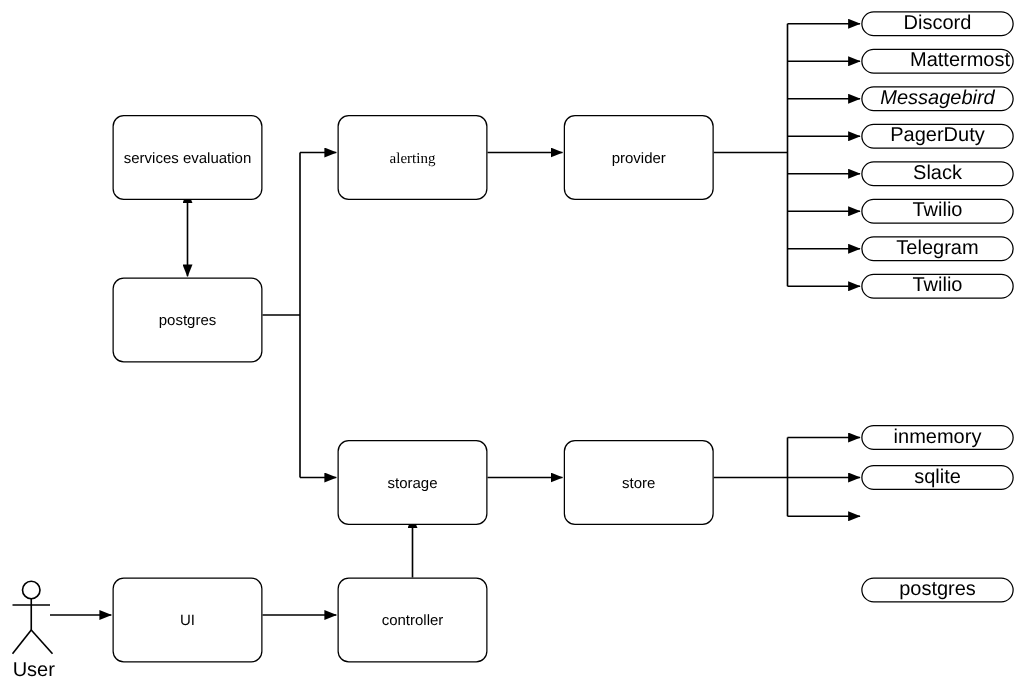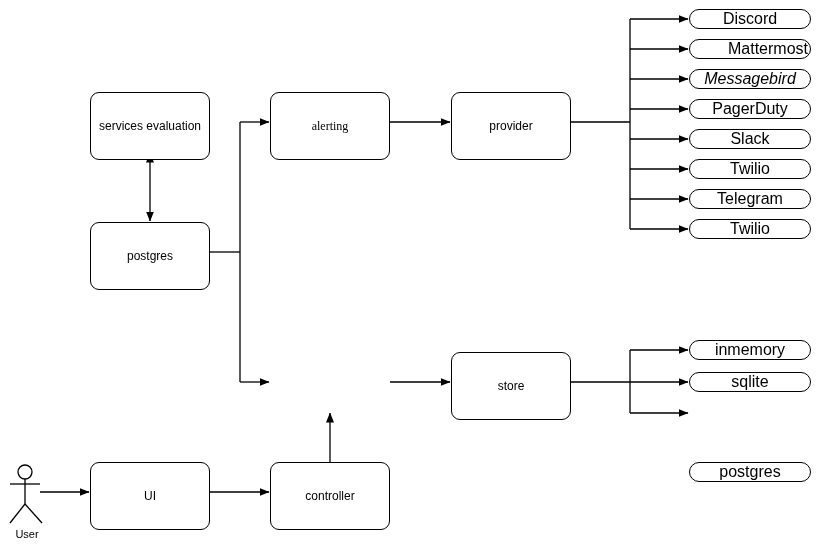--- a/index.html
+++ b/index.html
@@ -48,21 +48,21 @@
     border-radius: 10px;
     display: flex; align-items: center; justify-content: center;
     font-size: 16px;
     text-align: center;
   }
   .actor-label {
     position: absolute;
     left: 6px; top: 528px;
     width: 42px;
     text-align: center;
-    font-size: 11px;
+    font-size: 16px;
   }
 </style>
 </head>
 <body>
 
 <div class="canvas">
 
   <svg class="svg-layer" width="822" height="554" viewBox="0 0 822 554" xmlns="http://www.w3.org/2000/svg">
     <defs>
       <marker id="arrow" viewBox="0 0 10 8" refX="9.5" refY="4" markerWidth="10" markerHeight="8" markerUnits="userSpaceOnUse" orient="auto-start-reverse">
@@ -108,20 +108,21 @@
       <line class="edge" x1="10" y1="484" x2="40" y2="484"></line>
       <line class="edge" x1="25" y1="504" x2="10" y2="523"></line>
       <line class="edge" x1="25" y1="504" x2="42" y2="523"></line>
     </g>
   </svg>
 
   <div class="node" style="left:90px; top:92px;">services evaluation</div>
   <div class="node" style="left:90px; top:222px;">postgres</div>
   <div class="node" style="left:270px; top:92px;font-family:Liberation Serif, serif;">alerting</div>
   <div class="node" style="left:451px; top:92px;text-align:right;">provider</div>
+  <div class="node" style="left:270px; top:352px;">storage</div>
   <div class="node" style="left:451px; top:352px;">store</div>
   <div class="node" style="left:90px; top:462px;">UI</div>
   <div class="node" style="left:270px; top:462px;">controller</div>
 
   <div class="leaf" style="left:689px; top:9px;">Discord</div>
   <div class="leaf" style="left:689px; top:39px;padding-left:36px;">Mattermost</div>
   <div class="leaf" style="left:689px; top:69px;font-style:italic;">Messagebird</div>
   <div class="leaf" style="left:689px; top:99px;">PagerDuty</div>
   <div class="leaf" style="left:689px; top:129px;">Slack</div>
   <div class="leaf" style="left:689px; top:159px;">Twilio</div>

